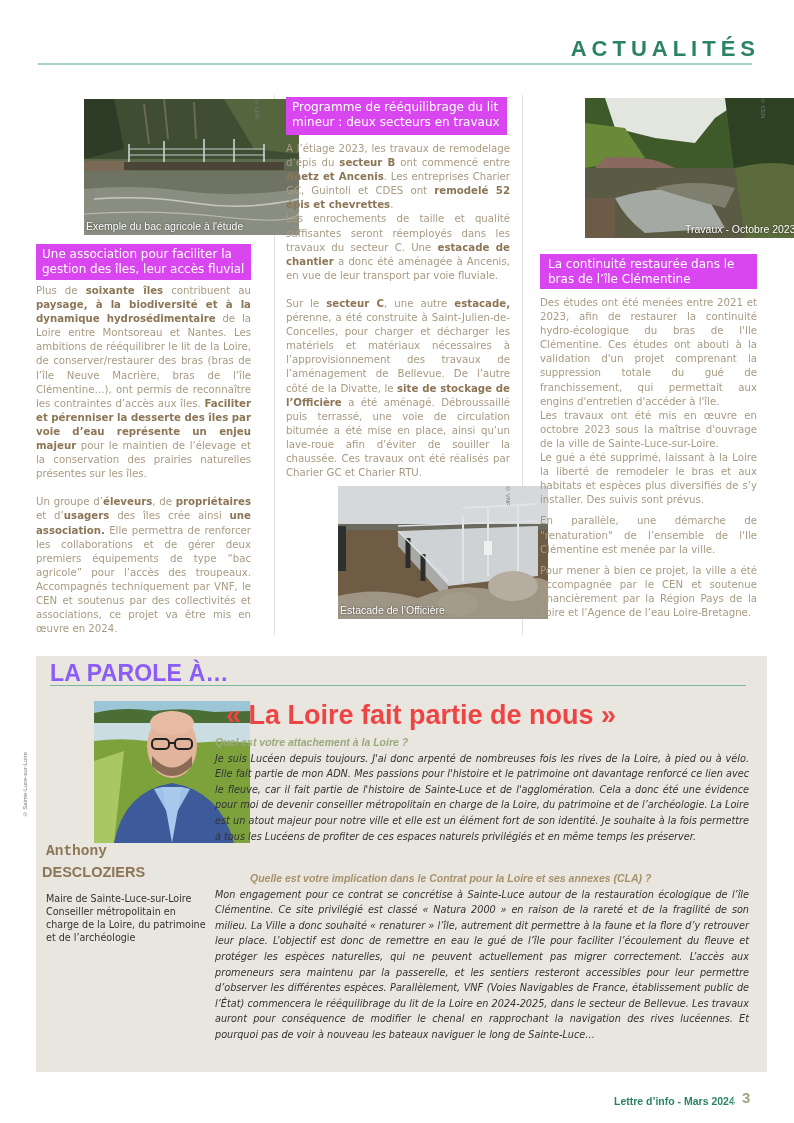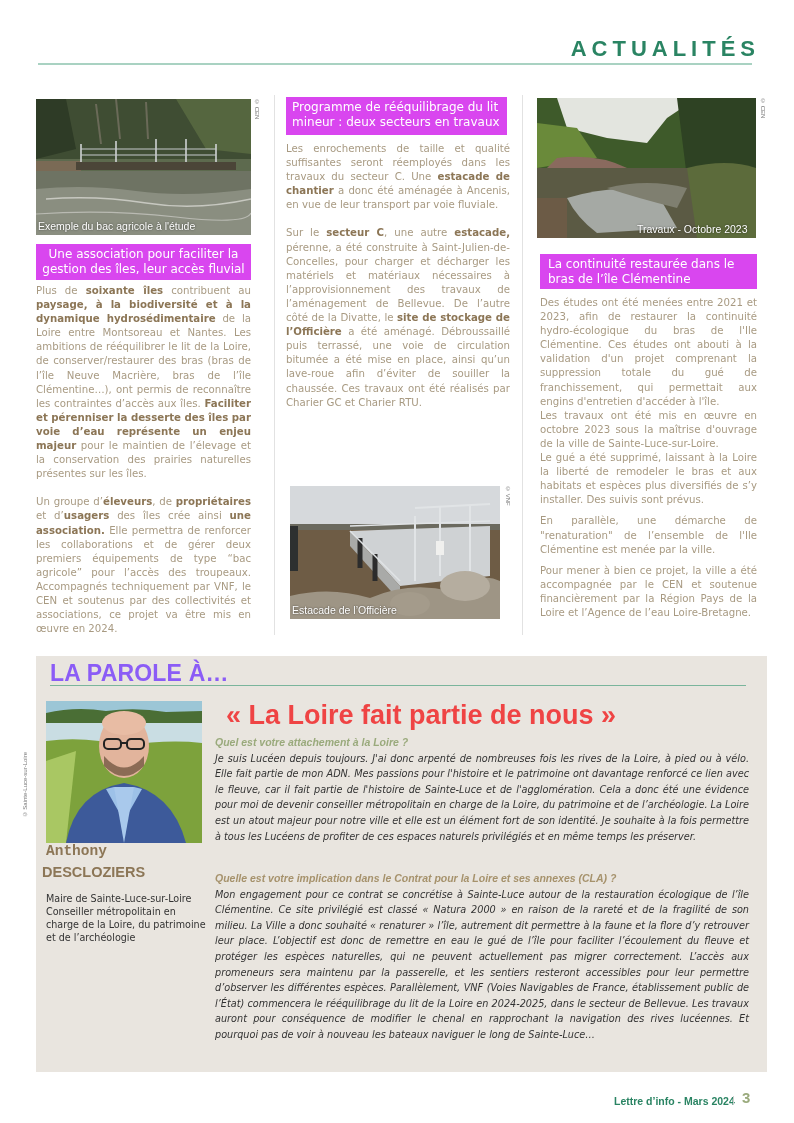--- a/index.html
+++ b/index.html
@@ -8,21 +8,21 @@
 
   .page-title {
     position: absolute; right: 34px; top: 36px;
     font-family: "Liberation Sans", sans-serif; font-weight: bold;
     font-size: 22px; letter-spacing: 5px; color: #2a8463;
   }
   .title-rule { position: absolute; left: 38px; top: 63px; width: 714px; height: 2px; background: #a9d2c2; }
 
   .col-divider { position: absolute; width: 1px; background: #e2e2e2; }
 
-  .photo { position: absolute; overflow: hidden; }
+  .photo { position: absolute; overflow: hidden; margin-left: 48px; }
   .photo .cap {
     position: absolute; left: 2px; bottom: 3px; font-family: "Liberation Sans", sans-serif;
     font-size: 10.5px; color: #ffffff; text-shadow: 0 0 2px rgba(0,0,0,0.6);
   }
   .credit {
     position: absolute; font-family: "Liberation Sans", sans-serif; font-size: 6px; color: #777;
     writing-mode: vertical-rl; transform: rotate(180deg);
   }
   .credit.down { writing-mode: vertical-rl; transform: none; }
 
@@ -51,21 +51,21 @@
     font-size: 27px; color: #ef4444;
   }
   .person-name {
     position: absolute; font-family: "Liberation Sans", sans-serif; font-weight: bold; font-size: 14.5px; color: #8c7656;
   }
   .person-role {
     position: absolute; left: 46px; top: 892px; width: 160px; font-family: "DejaVu Sans", sans-serif;
     font-size: 9.6px; line-height: 13px; color: #333;
   }
   .q-heading { font-family: "Liberation Sans", sans-serif; font-weight: bold; font-size: 10.5px; color: #9aaa7c; }
-  .q-heading.brown { color: #a6926c; }
+  .q-heading.brown { color: #a6926c; margin-left: 35px; }
   .answer {
     position: absolute; left: 215px; width: 534px; font-family: "DejaVu Sans", sans-serif; font-style: italic;
     font-size: 9.7px; line-height: 15.6px; color: #333; text-align: justify;
   }
 
   .footer {
     position: absolute; left: 614px; top: 1095px; font-family: "Liberation Sans", sans-serif; font-weight: bold;
     font-size: 10.5px; color: #2a8463;
   }
   .footer-sep { position: absolute; left: 733px; top: 1096px; width: 1px; height: 9px; background: #cfcfcf; }
@@ -95,30 +95,31 @@
     <path d="M10 100 Q60 96 110 104 T215 100" stroke="#c7c8c0" stroke-width="1.5" fill="none"></path>
     <path d="M0 115 Q70 110 140 118 T215 114" stroke="#b9bab2" stroke-width="1.2" fill="none"></path>
     <rect x="40" y="63" width="160" height="8" fill="#4b4538"></rect>
     <path d="M45 45 L45 63 M80 42 L80 63 M120 40 L120 63 M150 40 L150 63 M180 45 L180 63" stroke="#d7dadd" stroke-width="1.5"></path>
     <path d="M45 50 L180 50 M45 56 L180 56" stroke="#c6cacd" stroke-width="1"></path>
   </svg>
   <div class="cap">Exemple du bac agricole à l'étude</div>
 </div>
 <div class="credit down" style="left:254px; top:99px;">© CEN</div>
 
-<div class="green-box" style="left:36px; top:244px; width:215px; height:36px;text-align:center;">Une association pour faciliter la gestion des îles, leur accès fluvial</div>
+<div class="green-box" style="left:36px; top:244px; width:215px; height:36px;">Une association pour faciliter la gestion des îles, leur accès fluvial</div>
 
 <div class="text" style="left:36px; top:284px; width:215px;">
   <p id="c1p1"><span>Plus de </span><b>soixante îles</b><span> contribuent au </span><b>paysage, à la biodiversité et à la dynamique hydrosédimentaire</b><span> de la Loire entre Montsoreau et Nantes. Les ambitions de rééquilibrer le lit de la Loire, de conserver/restaurer des bras (bras de l’île Neuve Macrière, bras de l’île Clémentine…), ont permis de reconnaître les contraintes d’accès aux îles. </span><b>Faciliter et pérenniser la desserte des îles par voie d’eau représente un enjeu majeur</b><span> pour le maintien de l’élevage et la conservation des prairies naturelles présentes sur les îles.</span></p>
   <p id="c1p2" class="tight"><span>Un groupe d’</span><b>éleveurs</b><span>, de </span><b>propriétaires</b><span> et d’</span><b>usagers</b><span> des îles crée ainsi </span><b>une association.</b><span> Elle permettra de renforcer les collaborations et de gérer deux premiers équipements de type “bac agricole” pour l’accès des troupeaux. Accompagnés techniquement par VNF, le CEN et soutenus par des collectivités et associations, ce projet va être mis en œuvre en 2024.</span></p>
 </div>
 
 <div class="green-box" style="left:286px; top:97px; width:221px; height:38px;">Programme de rééquilibrage du lit mineur : deux secteurs en travaux</div>
 
 <div class="text" style="left:286px; top:142px; width:224px;">
+  <p id="c2p1" class="tight"><span>A l’étiage 2023, les travaux de remodelage d’épis du </span><b>secteur B</b><span> ont commencé entre </span><b>Anetz et Ancenis</b><span>. Les entreprises Charier GC, Guintoli et CDES ont </span><b>remodelé 52 épis et chevrettes</b><span>.</span></p>
   <p id="c2p1b"><span>Les enrochements de taille et qualité suffisantes seront réemployés dans les travaux du secteur C. Une </span><b>estacade de chantier</b><span> a donc été aménagée à Ancenis, en vue de leur transport par voie fluviale.</span></p>
   <p id="c2p2" class="tight"><span>Sur le </span><b>secteur C</b><span>, une autre </span><b>estacade,</b><span> pérenne, a été construite à Saint-Julien-de-Concelles, pour charger et décharger les matériels et matériaux nécessaires à l’approvisionnement des travaux de l’aménagement de Bellevue. De l’autre côté de la Divatte, le </span><b>site de stockage de l’Officière</b><span> a été aménagé. Débroussaillé puis terrassé, une voie de circulation bitumée a été mise en place, ainsi qu’un lave-roue afin d’éviter de souiller la chaussée. Ces travaux ont été réalisés par Charier GC et Charier RTU.</span></p>
 </div>
 
 <div class="photo" style="left:290px; top:486px; width:210px; height:133px;">
   <svg width="210" height="133" viewBox="0 0 210 133">
     <rect width="210" height="133" fill="#c7cacd"></rect>
     <rect y="0" width="210" height="40" fill="#d6d9dc"></rect>
     <rect y="38" width="210" height="6" fill="#6b6a5f"></rect>
     <rect y="44" width="210" height="89" fill="#6e5c45"></rect>

